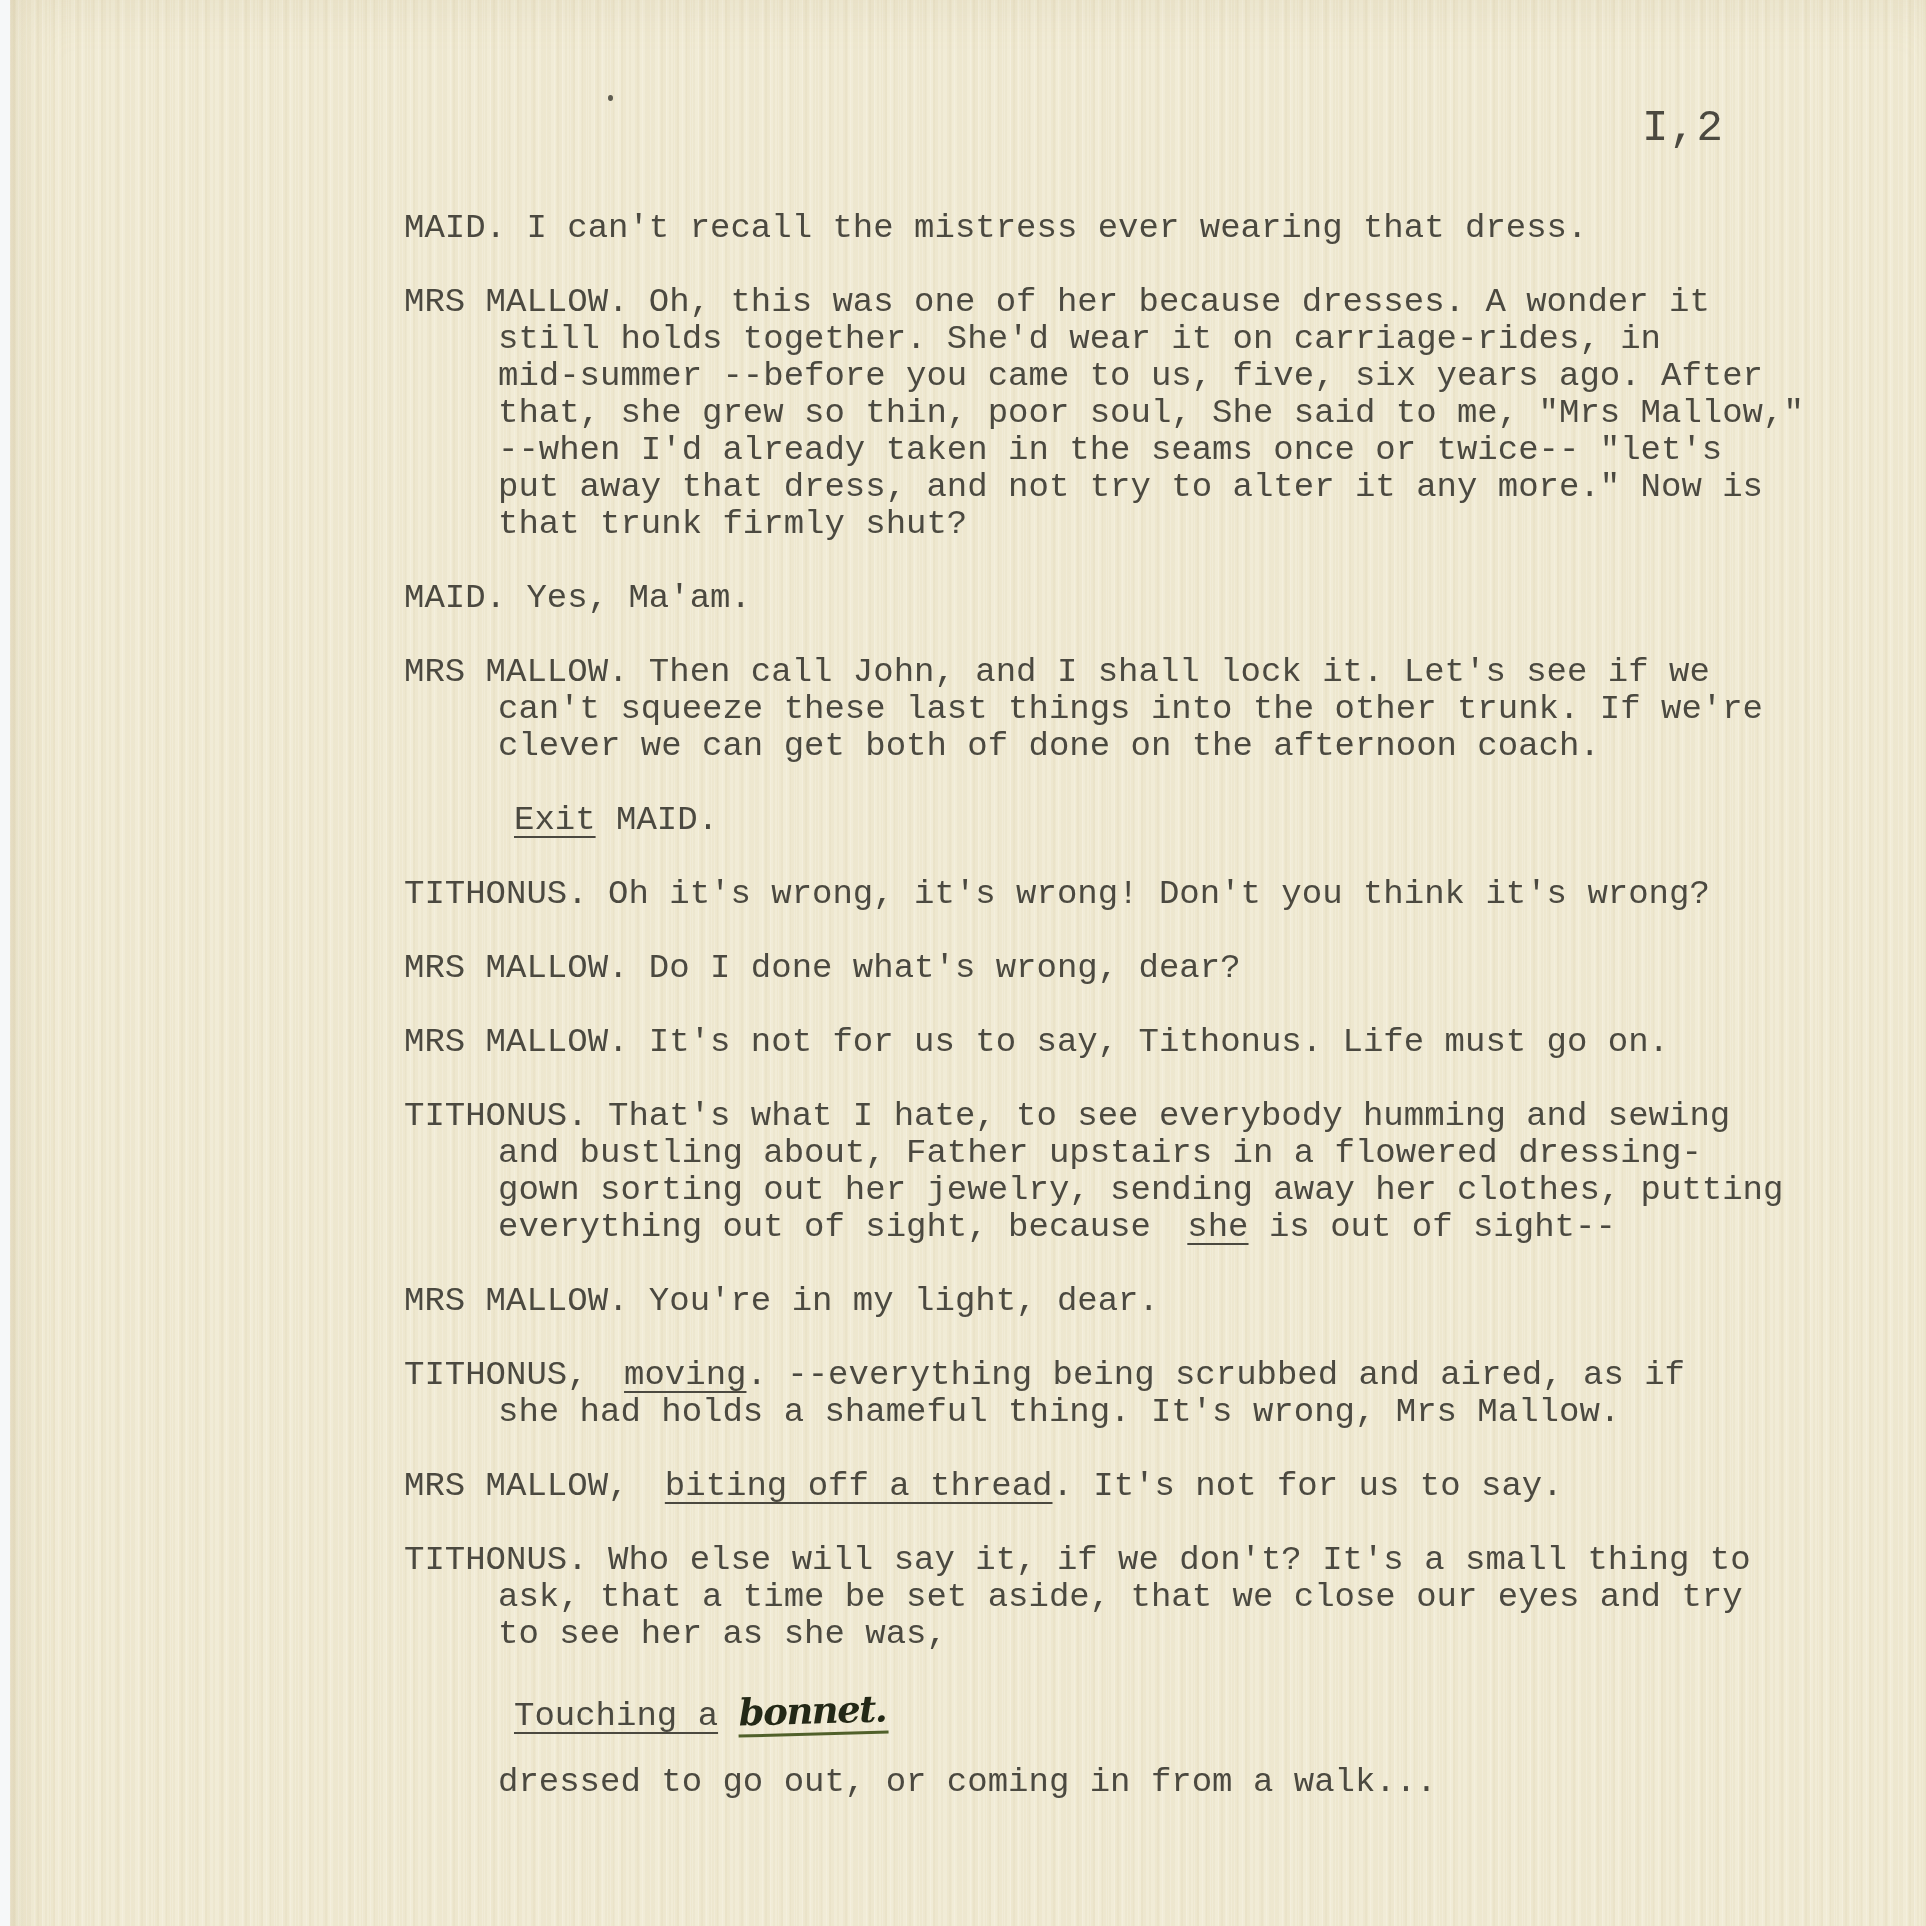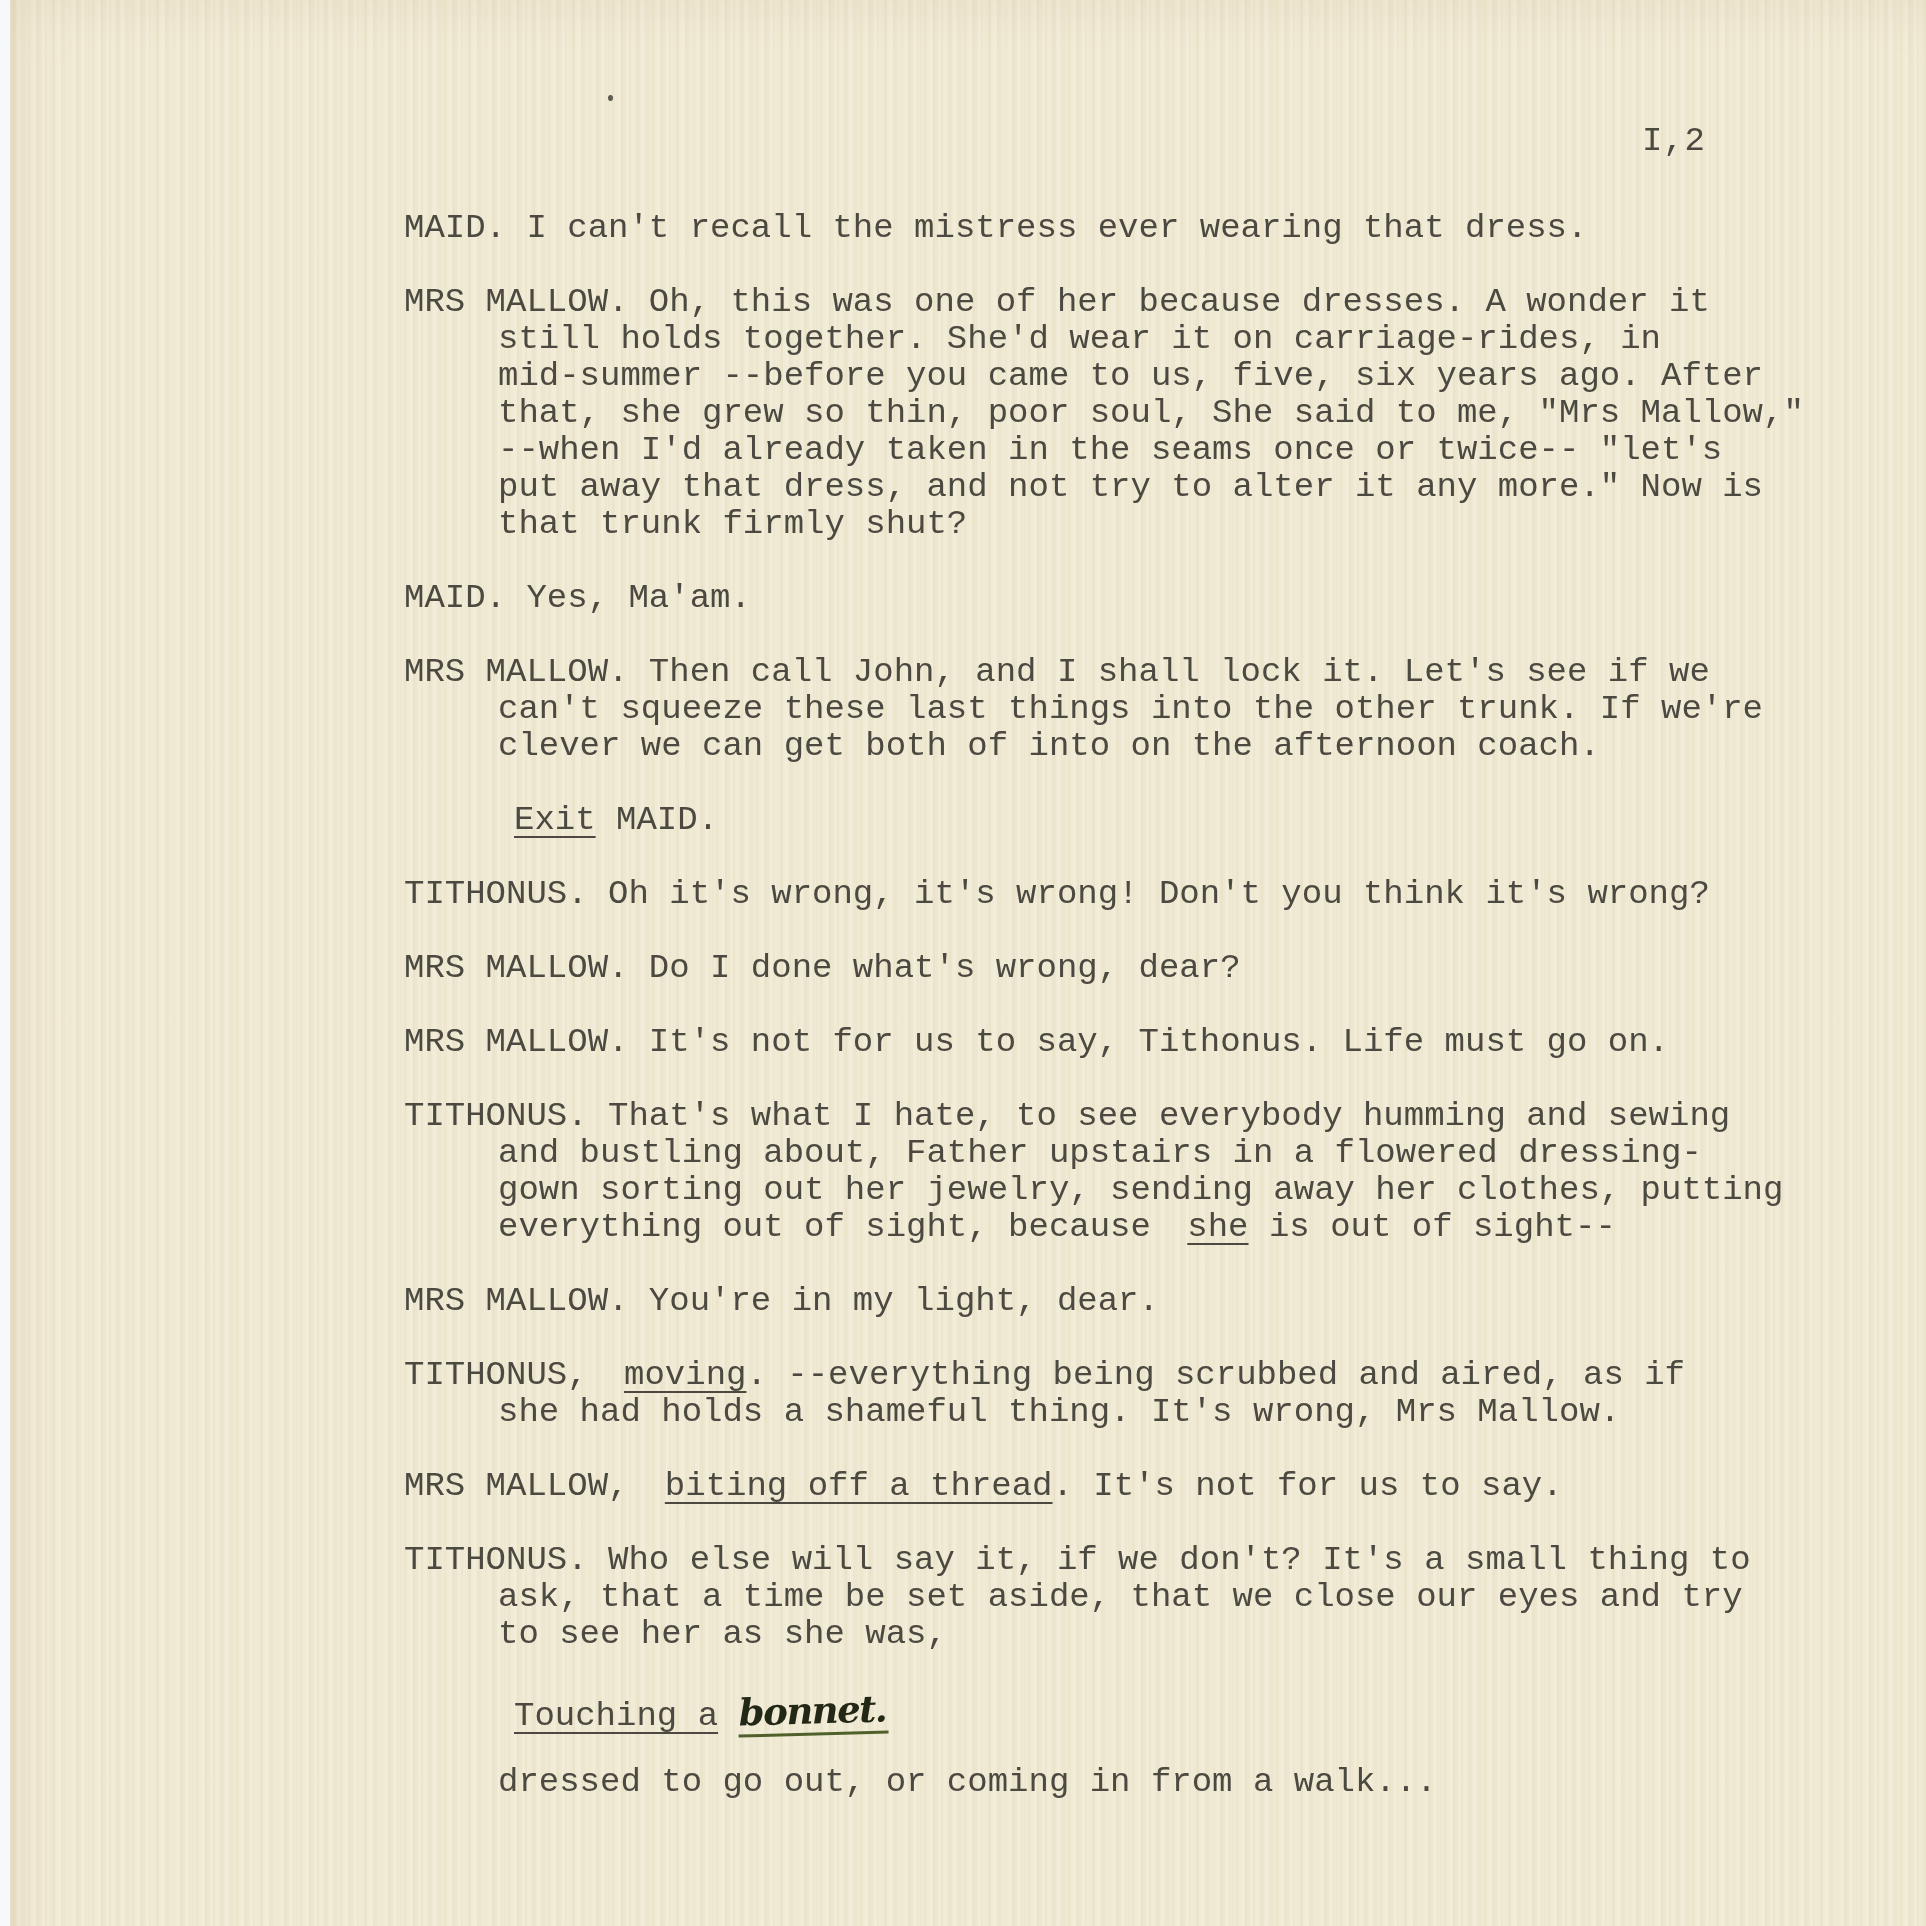--- a/index.html
+++ b/index.html
@@ -31,22 +31,22 @@
         rgba(219,207,172,0.10) 0 6.5px,
         rgba(255,255,255,0.08) 6.5px 13px),
       linear-gradient(90deg, rgba(190,175,135,0.10) 0 2.3px, rgba(255,255,255,0) 15.4px);
     box-shadow: inset 0 0 54px rgba(168,148,98,0.14);
     border-bottom-left-radius:21px;
     font-family:"Liberation Mono","DejaVu Sans Mono",monospace;
     color:var(--ink);
   }
   .page-number{
     position:absolute;
-    left:1632px;top:120px;
-    font-size:34px;line-height:42px;
+    left:1632px;top:107px;
+    font-size:44px;line-height:42px;
     letter-spacing:0.8px;
   }
   .ink-dot{
     position:absolute;
     left:598px;top:95px;
     width:5px;height:6.2px;
     border-radius:50%;
     background:#45443a;
     opacity:.85;
   }
@@ -101,21 +101,21 @@
           <div class="line indent"><span class="seg">--when I'd already taken in the seams once or twice-- "let's</span></div>
           <div class="line indent"><span class="seg">put away that dress, and not try to alter it any more." Now is</span></div>
           <div class="line indent"><span class="seg">that trunk firmly shut?</span></div>
         </div>
         <div class="para">
           <div class="line"><span class="seg">MAID. Yes, Ma'am.</span></div>
         </div>
         <div class="para">
           <div class="line"><span class="seg">MRS MALLOW. Then call John, and I shall lock it. Let's see if we</span></div>
           <div class="line indent"><span class="seg">can't squeeze these last things into the other trunk. If we're</span></div>
-          <div class="line indent"><span class="seg">clever we can get both of into on the afternoon coach.</span></div>
+          <div class="line indent"><span class="seg">clever we can get both of done on the afternoon coach.</span></div>
         </div>
         <div class="para">
           <div class="line indent"><span class="seg u">Exit</span><span class="seg"> MAID.</span></div>
         </div>
         <div class="para">
           <div class="line"><span class="seg">TITHONUS. Oh it's wrong, it's wrong! Don't you think it's wrong?</span></div>
         </div>
         <div class="para">
           <div class="line"><span class="seg">MRS MALLOW. Do I done what's wrong, dear?</span></div>
         </div>

